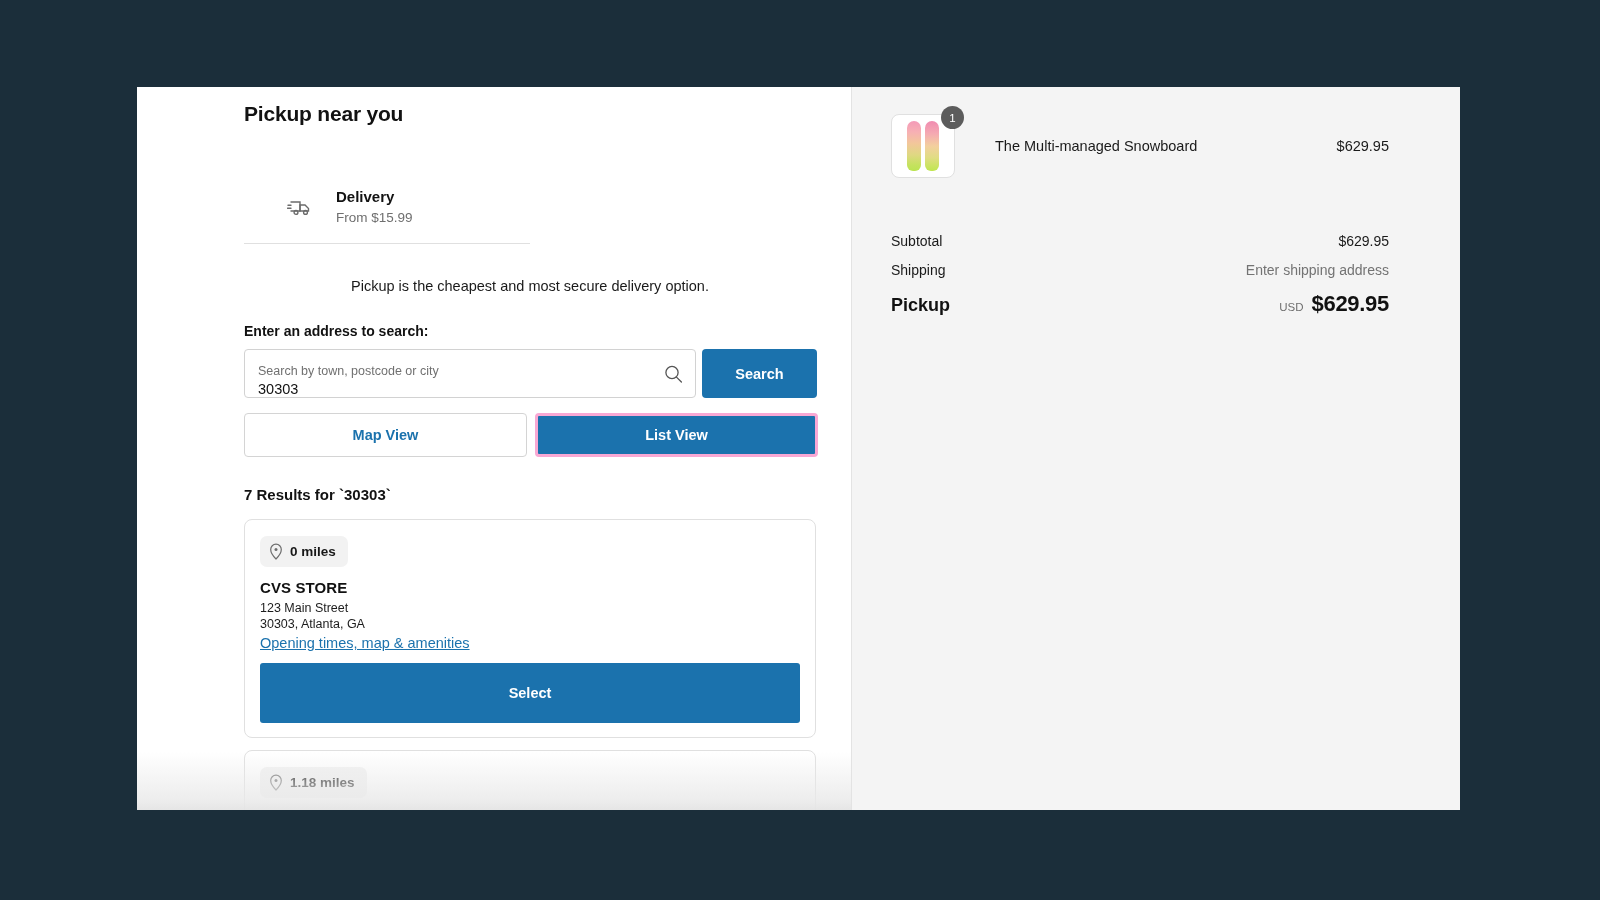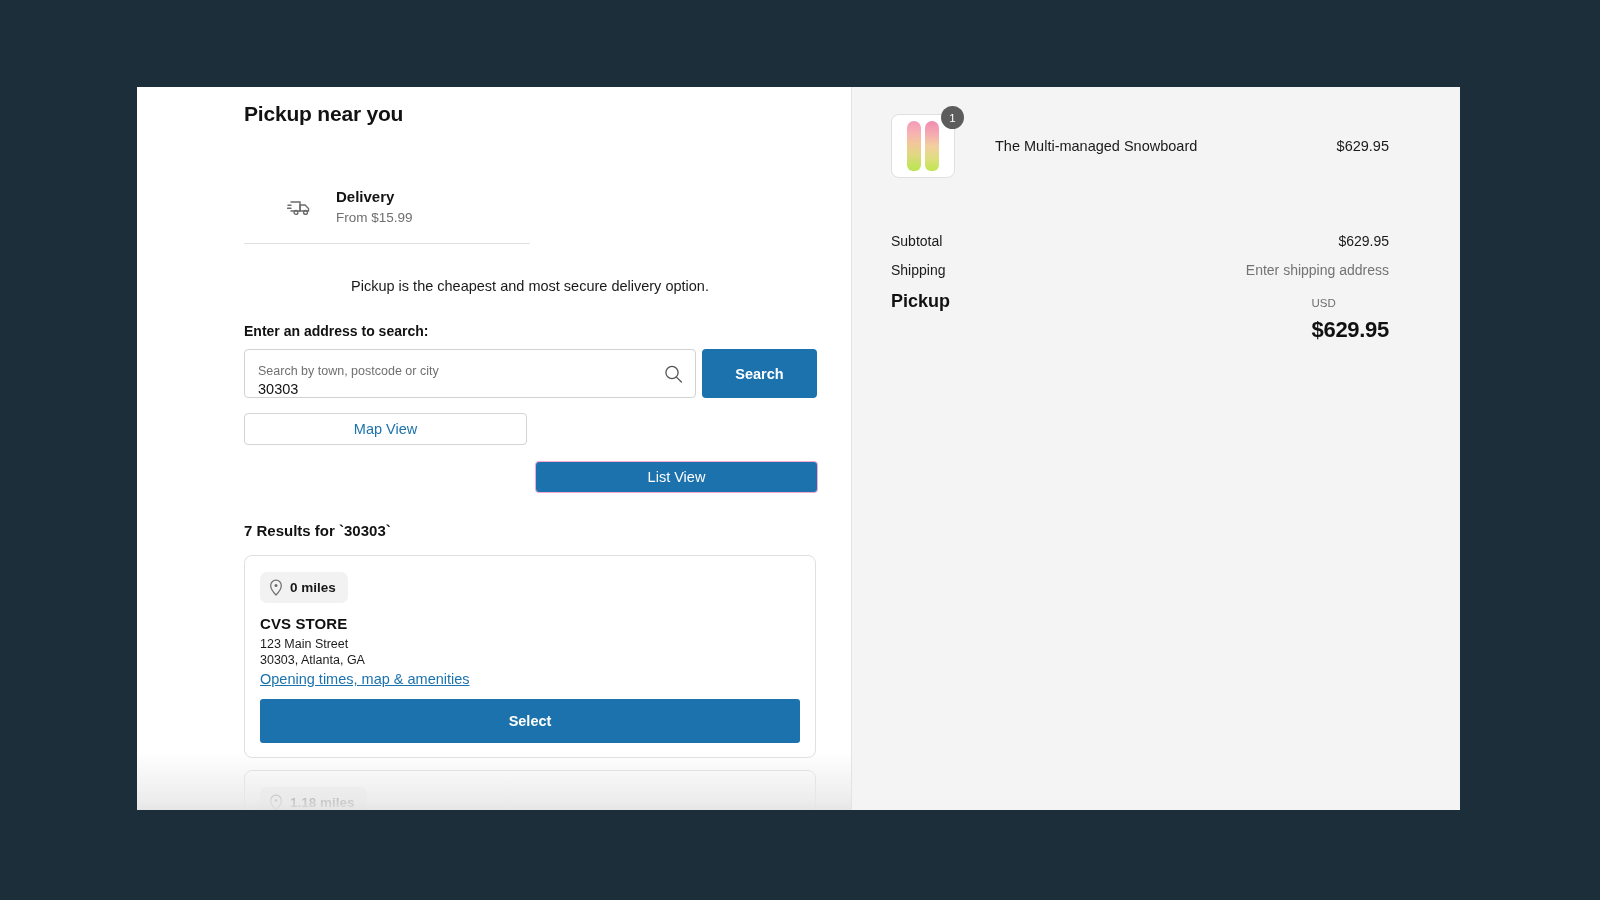--- a/index.html
+++ b/index.html
@@ -117,39 +117,38 @@
     border-radius: 4px;
     font-size: 14.5px;
     font-weight: bold;
     font-family: inherit;
     cursor: pointer;
   }
 
   
   .view-row { display: flex; gap: 8px; margin-top: 15px; }
   .btn-view {
-    height: 32px;
+    height: 44px;
     border-radius: 4px;
     font-size: 14.5px;
-    font-weight: normal;
+    font-weight: bold;
     font-family: inherit;
     cursor: pointer;
   }
   .btn-map {
     flex: 0 0 283px;
     background: #fff;
     color: #1b72ad;
     border: 1px solid #d4d4d4;
   }
   .btn-list {
     flex: 0 0 283px;
     background: #1b72ad;
     color: #fff;
-    border: 1px solid #f9a8d4;
-    margin-top: 48px;
+    border: 3px solid #f9a8d4;
   }
 
   .results-count {
     font-size: 15px;
     font-weight: bold;
     color: #121212;
     margin: 29px 0 16px 0;
   }
 
   
@@ -186,21 +185,21 @@
     display: inline-block;
     font-size: 14.5px;
     color: #1b72ad;
     text-decoration: underline;
     margin-top: 3px;
     cursor: pointer;
   }
   .btn-select {
     display: block;
     width: 100%;
-    height: 44px;
+    height: 60px;
     margin-top: 11px;
     background: #1b72ad;
     color: #fff;
     border: none;
     border-radius: 3px;
     font-size: 14.5px;
     font-weight: bold;
     font-family: inherit;
     cursor: pointer;
   }
@@ -267,21 +266,21 @@
     display: flex;
     justify-content: space-between;
     align-items: baseline;
     margin-bottom: 13px;
   }
   .tot-label { font-size: 14px; color: #1a1a1a; }
   .tot-value { font-size: 14px; color: #1a1a1a; }
   .tot-value.muted { color: #737373; }
   .total-row.grand { margin-top: 8px; align-items: baseline; }
   .grand .tot-label { font-size: 18px; font-weight: bold; color: #111; }
-  .grand-right { display: flex; align-items: baseline; gap: 8px; flex-direction: column; }
+  .grand-right { display: flex; align-items: baseline; gap: 8px; }
   .cur { font-size: 11.5px; color: #6e6e6e; }
   .grand-amt { font-size: 22px; font-weight: bold; color: #111; letter-spacing: -0.3px; }
 </style>
 </head>
 <body>
 
 <div class="app-window">
 
   <div class="left-panel">
     <div class="left-scroll">

